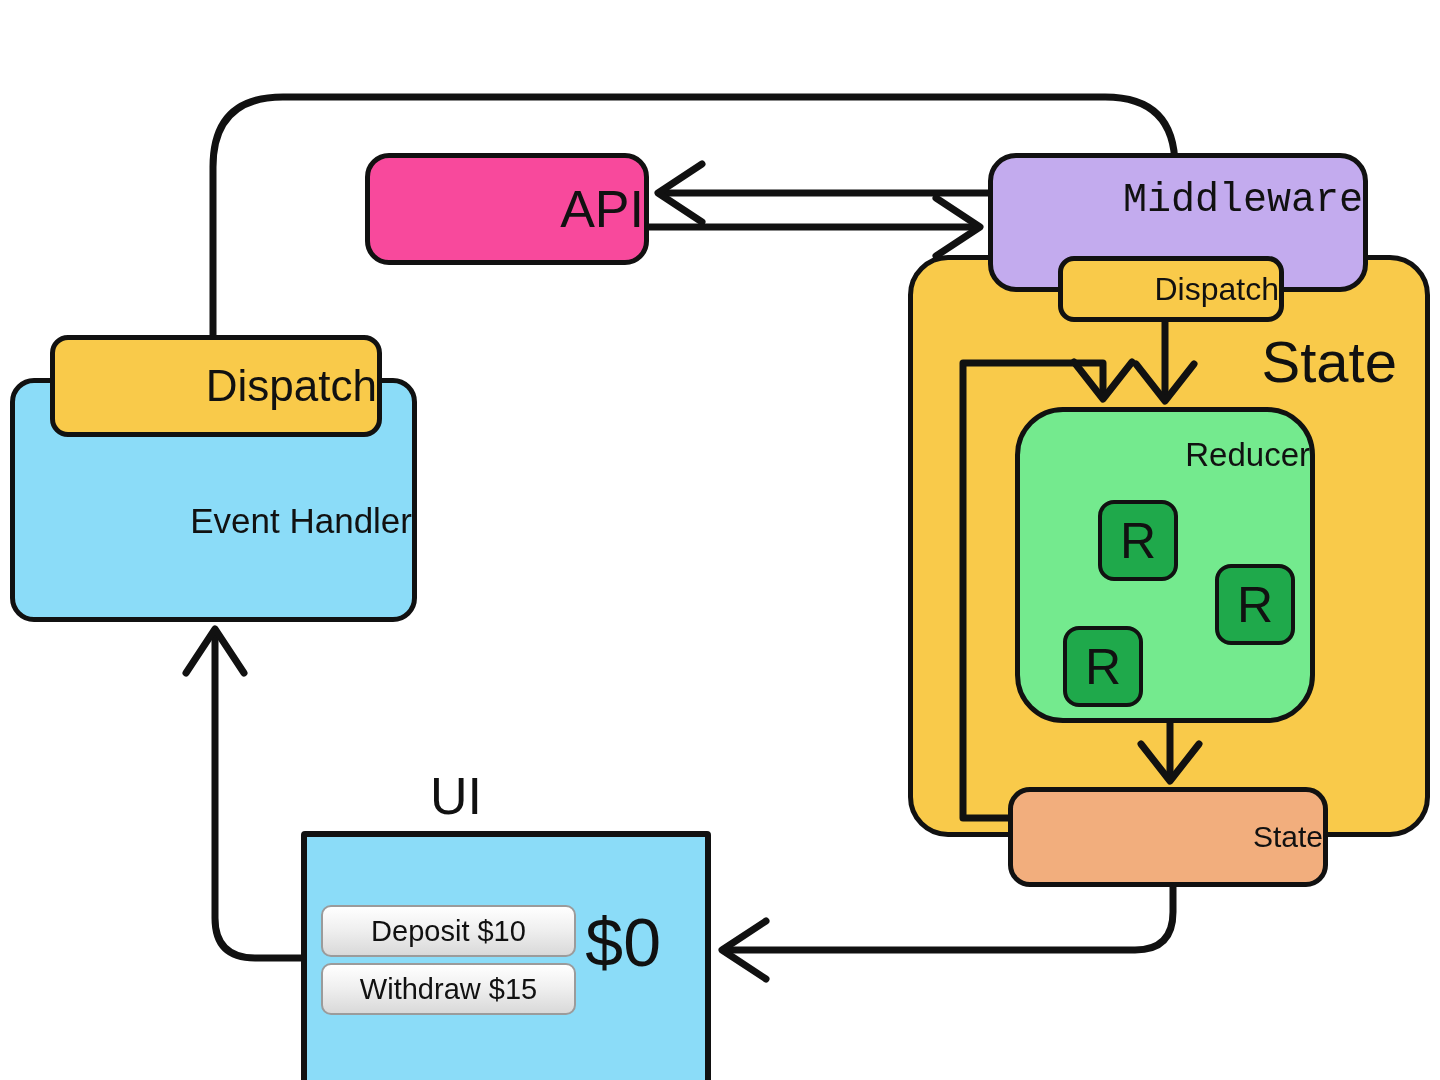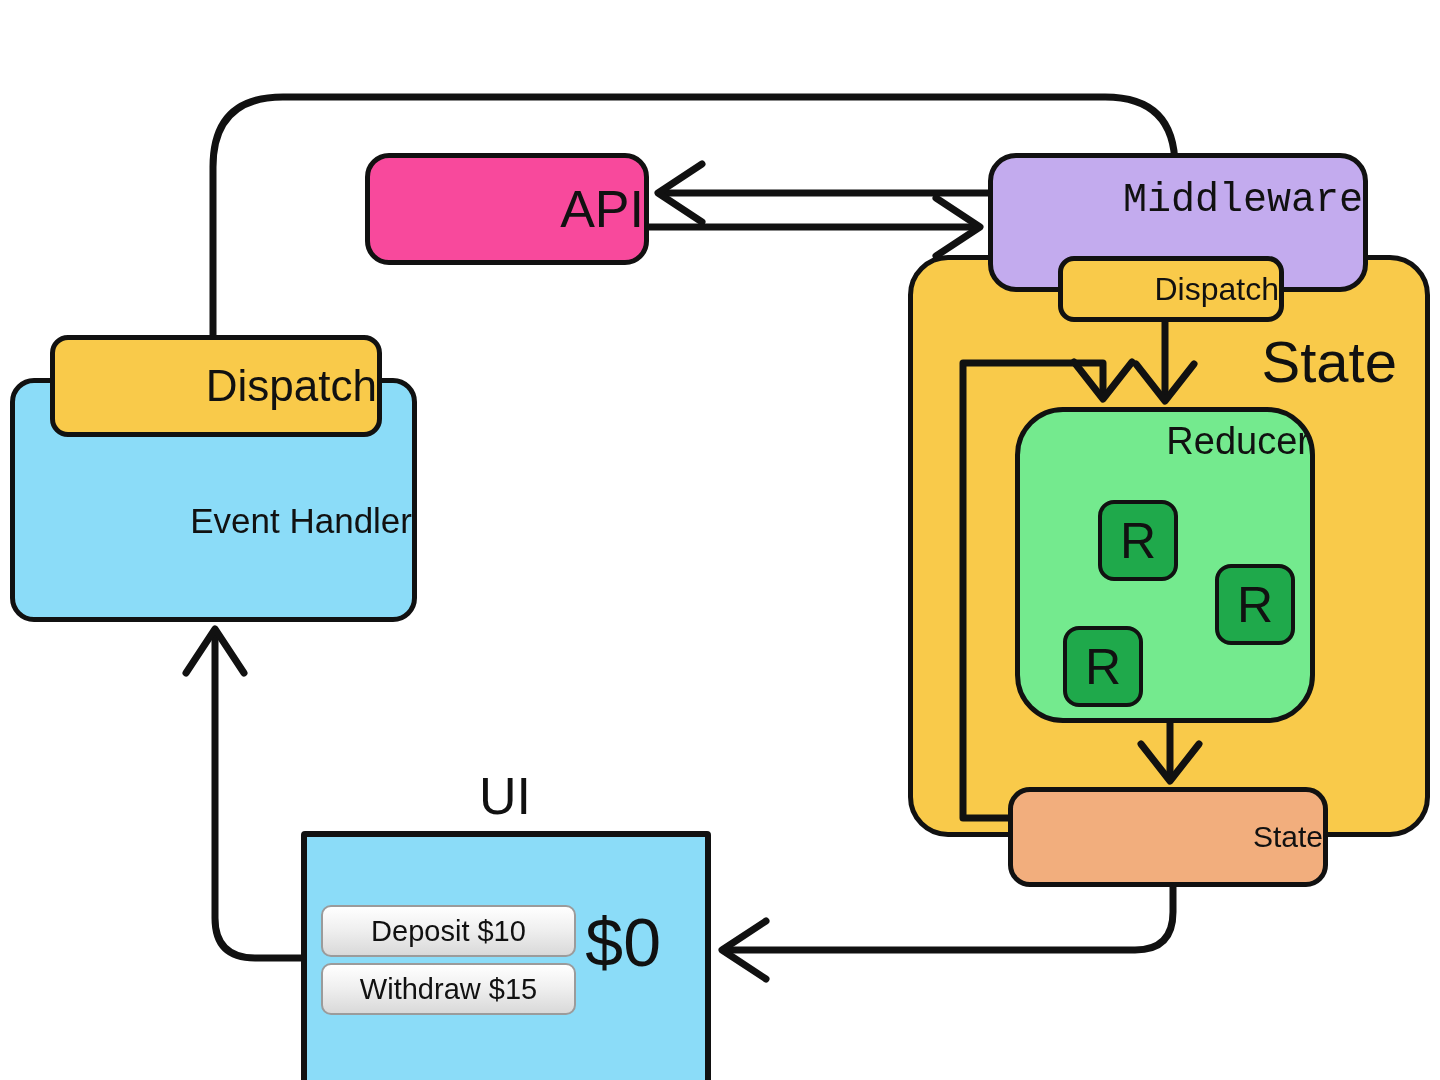--- a/index.html
+++ b/index.html
@@ -14,30 +14,30 @@
     display:flex; align-items:center; justify-content:flex-end; text-align:center;
   }
   .z1{z-index:1}.z2{z-index:2}.z3{z-index:3}.z4{z-index:4}.z5{z-index:5}
 
   .api { left:365px; top:153px; width:284px; height:112px; background:var(--pink,#f8499c); border-radius:24px; font-size:52px; }
   .middleware { left:988px; top:153px; width:380px; height:139px; background:var(--purple,#c3abee); border-radius:28px; font-size:40px; padding-bottom:45px;font-family:Liberation Mono, monospace; }
   .store { left:908px; top:255px; width:522px; height:582px; background:var(--yellow,#f9ca4a); border-radius:40px; }
   .store-label { position:absolute; right:28px; top:68px; font-size:58px; }
   .store-dispatch { left:1058px; top:256px; width:226px; height:66px; background:var(--yellow,#f9ca4a); border-radius:16px; font-size:32px; }
   .reducer { left:1015px; top:407px; width:300px; height:316px; background:var(--green-light,#74ea8e); border-radius:48px; align-items:flex-start; }
-  .reducer-label { margin-top:8px; font-size:38px; }
+  .reducer-label { margin-top:24px; font-size:33px; }
   .rbox { position:absolute; box-sizing:border-box; width:80px; height:81px; background:var(--green-dark,#1fa94b); border:4px solid var(--line,#111); border-radius:16px; display:flex; align-items:center; justify-content:center; font-size:50px; }
   .r1 { left:78px; top:88px; }
   .r2 { left:195px; top:152px; }
   .r3 { left:43px; top:214px; }
   .state { left:1008px; top:787px; width:320px; height:100px; background:var(--orange,#f2ae7d); border-radius:22px; font-size:30px; }
   .ev-dispatch { left:50px; top:335px; width:332px; height:102px; background:var(--yellow,#f9ca4a); border-radius:18px; font-size:44px; }
   .event-handler { left:10px; top:378px; width:407px; height:244px; background:var(--blue,#8bdcf8); border-radius:24px; font-size:35px; padding-top:42px; }
   .ui-box { left:301px; top:831px; width:410px; height:308px; background:var(--blue,#8bdcf8); border-radius:4px; border-width:6px; }
-  .ui-label { position:absolute; left:430px; top:766px; width:150px; text-align:center; font-size:52px; z-index:4; }
+  .ui-label { position:absolute; left:430px; top:766px; width:150px; text-align:left; font-size:52px; z-index:4; }
   .ui-btn {
     position:absolute; left:14px; width:255px; height:52px; box-sizing:border-box;
     border:2px solid #9b9b9b; border-radius:10px;
     background:linear-gradient(180deg,#ffffff 0%,#efefef 48%,#d9d9d9 100%);
     font-family:"Liberation Sans", sans-serif; font-size:29px; color:#111;
     display:flex; align-items:center; justify-content:center; padding:0;
   }
   .btn-deposit { top:68px; }
   .btn-withdraw { top:126px; }
   .balance { position:absolute; right:44px; top:66px; font-size:68px; }

